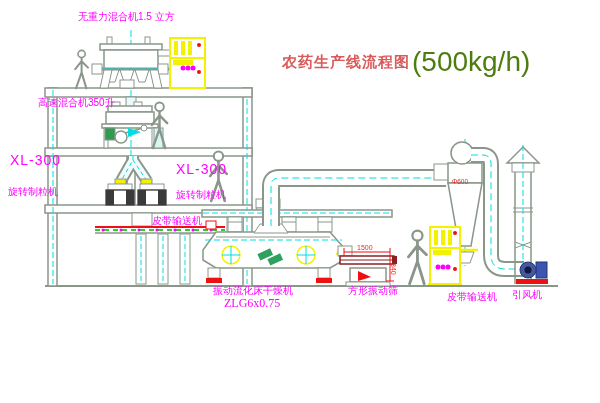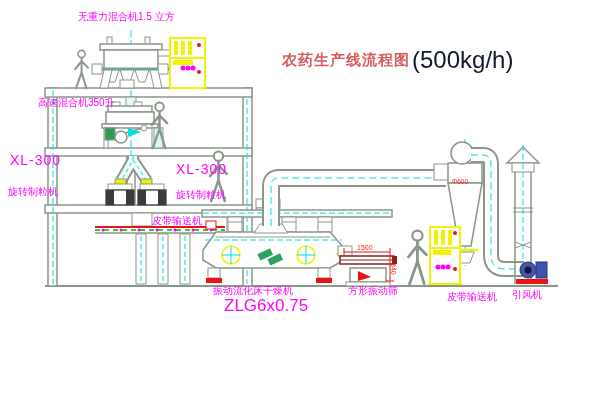--- a/index.html
+++ b/index.html
@@ -3,23 +3,23 @@
 <meta charset="utf-8">
 <style>
   html,body{margin:0;padding:0;background:#fff;}
   #stage{position:relative;width:600px;height:403px;background:#ffffff;overflow:hidden;
          font-family:"Liberation Sans",sans-serif;}
   #stage svg{position:absolute;left:0;top:0;}
   .lbl{position:absolute;white-space:nowrap;line-height:1;}
   .magenta{color:#ff00ff;}
   .red{color:#ff2222;}
   .title-cn{color:#d85a5a;font-size:15px;font-weight:bold;letter-spacing:1px;}
-  .title-cap{color:#0f172a;font-size:24px;font-weight:normal;letter-spacing:0;}
+  .title-cap{color:#4d7c0f;font-size:28px;font-weight:normal;letter-spacing:0;}
   .t10{font-size:10px;} .t11{font-size:10px;} .t17{font-size:14px;letter-spacing:1px;}
-  .t16{font-size:17px;} .t7{font-size:7px;} .t65{font-size:6.5px;}
+  .t16{font-size:12px;font-family:Liberation Serif, serif;} .t7{font-size:7px;} .t65{font-size:6.5px;}
   .vert{transform:rotate(90deg);transform-origin:left top;}
   #titlebox{position:absolute;left:282px;top:46px;display:flex;align-items:center;gap:2px;}
 </style>
 </head>
 <body>
 
 <div id="stage">
 
 <svg width="600" height="403" viewBox="0 0 600 403">
   <defs>

